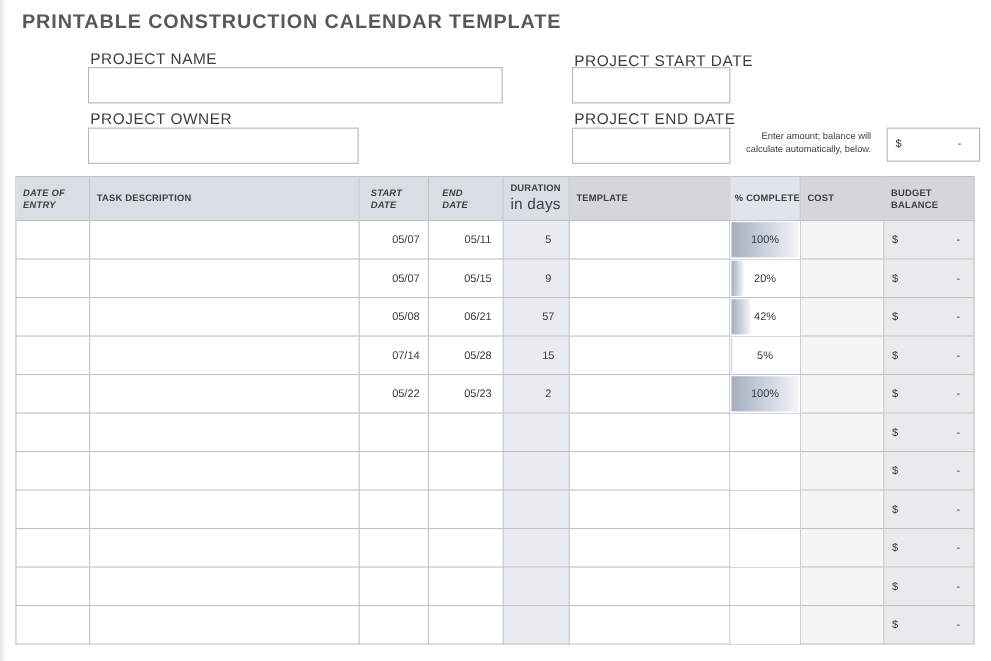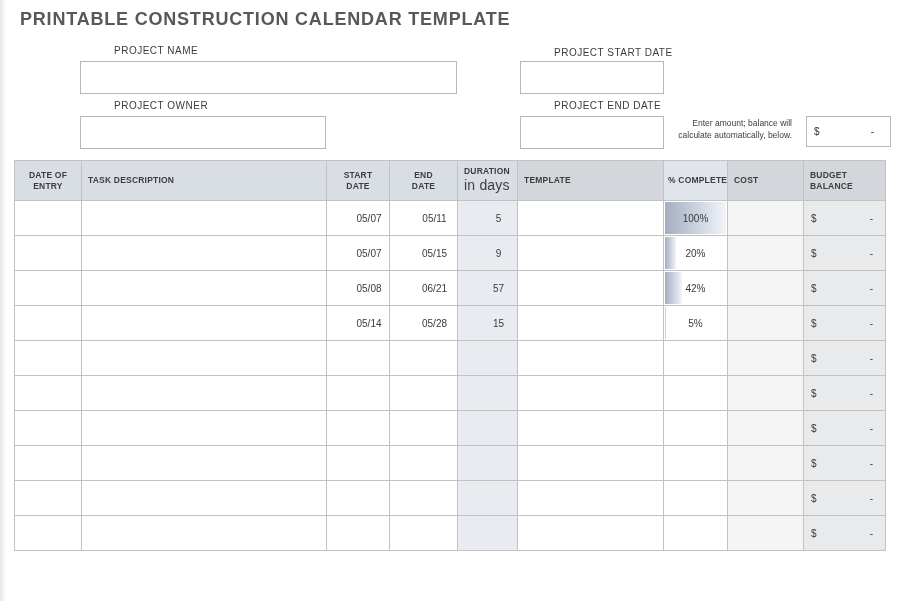--- a/index.html
+++ b/index.html
@@ -12,23 +12,22 @@
   .page-edge {
     position: absolute; left: 0; top: 0; width: 6px; height: 601px;
     background: linear-gradient(90deg, #e6e6e6, #ffffff);
   }
   .title {
     position: absolute; left: 20px; top: 9px;
     font-size: 18px; font-weight: bold; letter-spacing: 0.8px;
     color: var(--title-text, #58585a);
   }
   .field-label {
-    position: absolute; font-size: 10px; letter-spacing: 0.5px;
+    position: absolute; font-size: 14px; letter-spacing: 0.5px;
     color: var(--label-text, #3c3c3c);
-    margin-left: 32px;
   }
   .input-box {
     position: absolute; background: #fff;
     border: 1px solid var(--box-border, #b7b7b7);
   }
   .note {
     position: absolute; right: 109px; top: 117px; width: 132px;
     font-size: 8.5px; line-height: 1.45; text-align: right;
     color: var(--label-text, #3c3c3c);
   }
@@ -42,21 +41,21 @@
   }
   .sheet th, .sheet td {
     border: 1px solid var(--grid-line, #c2c2c2);
     overflow: hidden; vertical-align: middle;
   }
   .sheet th {
     height: 35px; font-size: 8.5px; font-weight: bold; letter-spacing: 0.2px;
     color: #3d3d3d; padding: 2px 6px; text-align: left; line-height: 1.25;
     background: var(--header-fill-blue, #d9dee5);
   }
-  .sheet th.h-center { text-align: center; }
+  .sheet th.h-center { text-align: left; font-style: italic; }
   .sheet th.h-light { background: var(--header-fill-light, #e0e5eb); white-space: nowrap; padding: 2px 4px; }
   .sheet th.h-gray { background: var(--header-fill-gray, #d3d7db); }
   .sheet th .sublabel { font-weight: normal; font-size: 14px; display: block; }
   .sheet td { height: 34px; font-size: 10px; color: #3a3a3a; padding: 0 6px; background: #fff; }
   .sheet td.c-center { text-align: center; padding-left: 28px; }
   .sheet td.c-duration { background: var(--duration-fill, #e8ecf1); }
   .sheet td.c-cost { background: var(--cost-fill, #f5f5f6); }
   .sheet td.c-balance { background: var(--balance-fill, #e9eaeb); padding: 0; }
   .sheet td.c-percent { position: relative; text-align: center; padding: 0; }
   .pbar {
@@ -169,36 +168,52 @@
         <td class="c-balance">
           <div class="balwrap">
             <span>$</span>
             <span>-</span>
           </div>
         </td>
       </tr>
       <tr>
         <td></td>
         <td></td>
-        <td class="c-center">05/14</td>
+        <td class="c-center">07/14</td>
         <td class="c-center">05/28</td>
         <td class="c-center c-duration">15</td>
         <td></td>
         <td class="c-percent"><div class="pbar" style="width: calc(5% - 2px);"></div><span class="plabel">5%</span></td>
         <td class="c-cost"></td>
         <td class="c-balance">
           <div class="balwrap">
             <span>$</span>
             <span>-</span>
           </div>
         </td>
       </tr>
       <tr>
         <td></td>
         <td></td>
+        <td class="c-center">05/22</td>
+        <td class="c-center">05/23</td>
+        <td class="c-center c-duration">2</td>
+        <td></td>
+        <td class="c-percent"><div class="pbar" style="width: calc(100% - 2px);"></div><span class="plabel">100%</span></td>
+        <td class="c-cost"></td>
+        <td class="c-balance">
+          <div class="balwrap">
+            <span>$</span>
+            <span>-</span>
+          </div>
+        </td>
+      </tr>
+      <tr>
+        <td></td>
+        <td></td>
         <td class="c-center"></td>
         <td class="c-center"></td>
         <td class="c-center c-duration"></td>
         <td></td>
         <td class="c-percent"></td>
         <td class="c-cost"></td>
         <td class="c-balance">
           <div class="balwrap">
             <span>$</span>
             <span>-</span>

